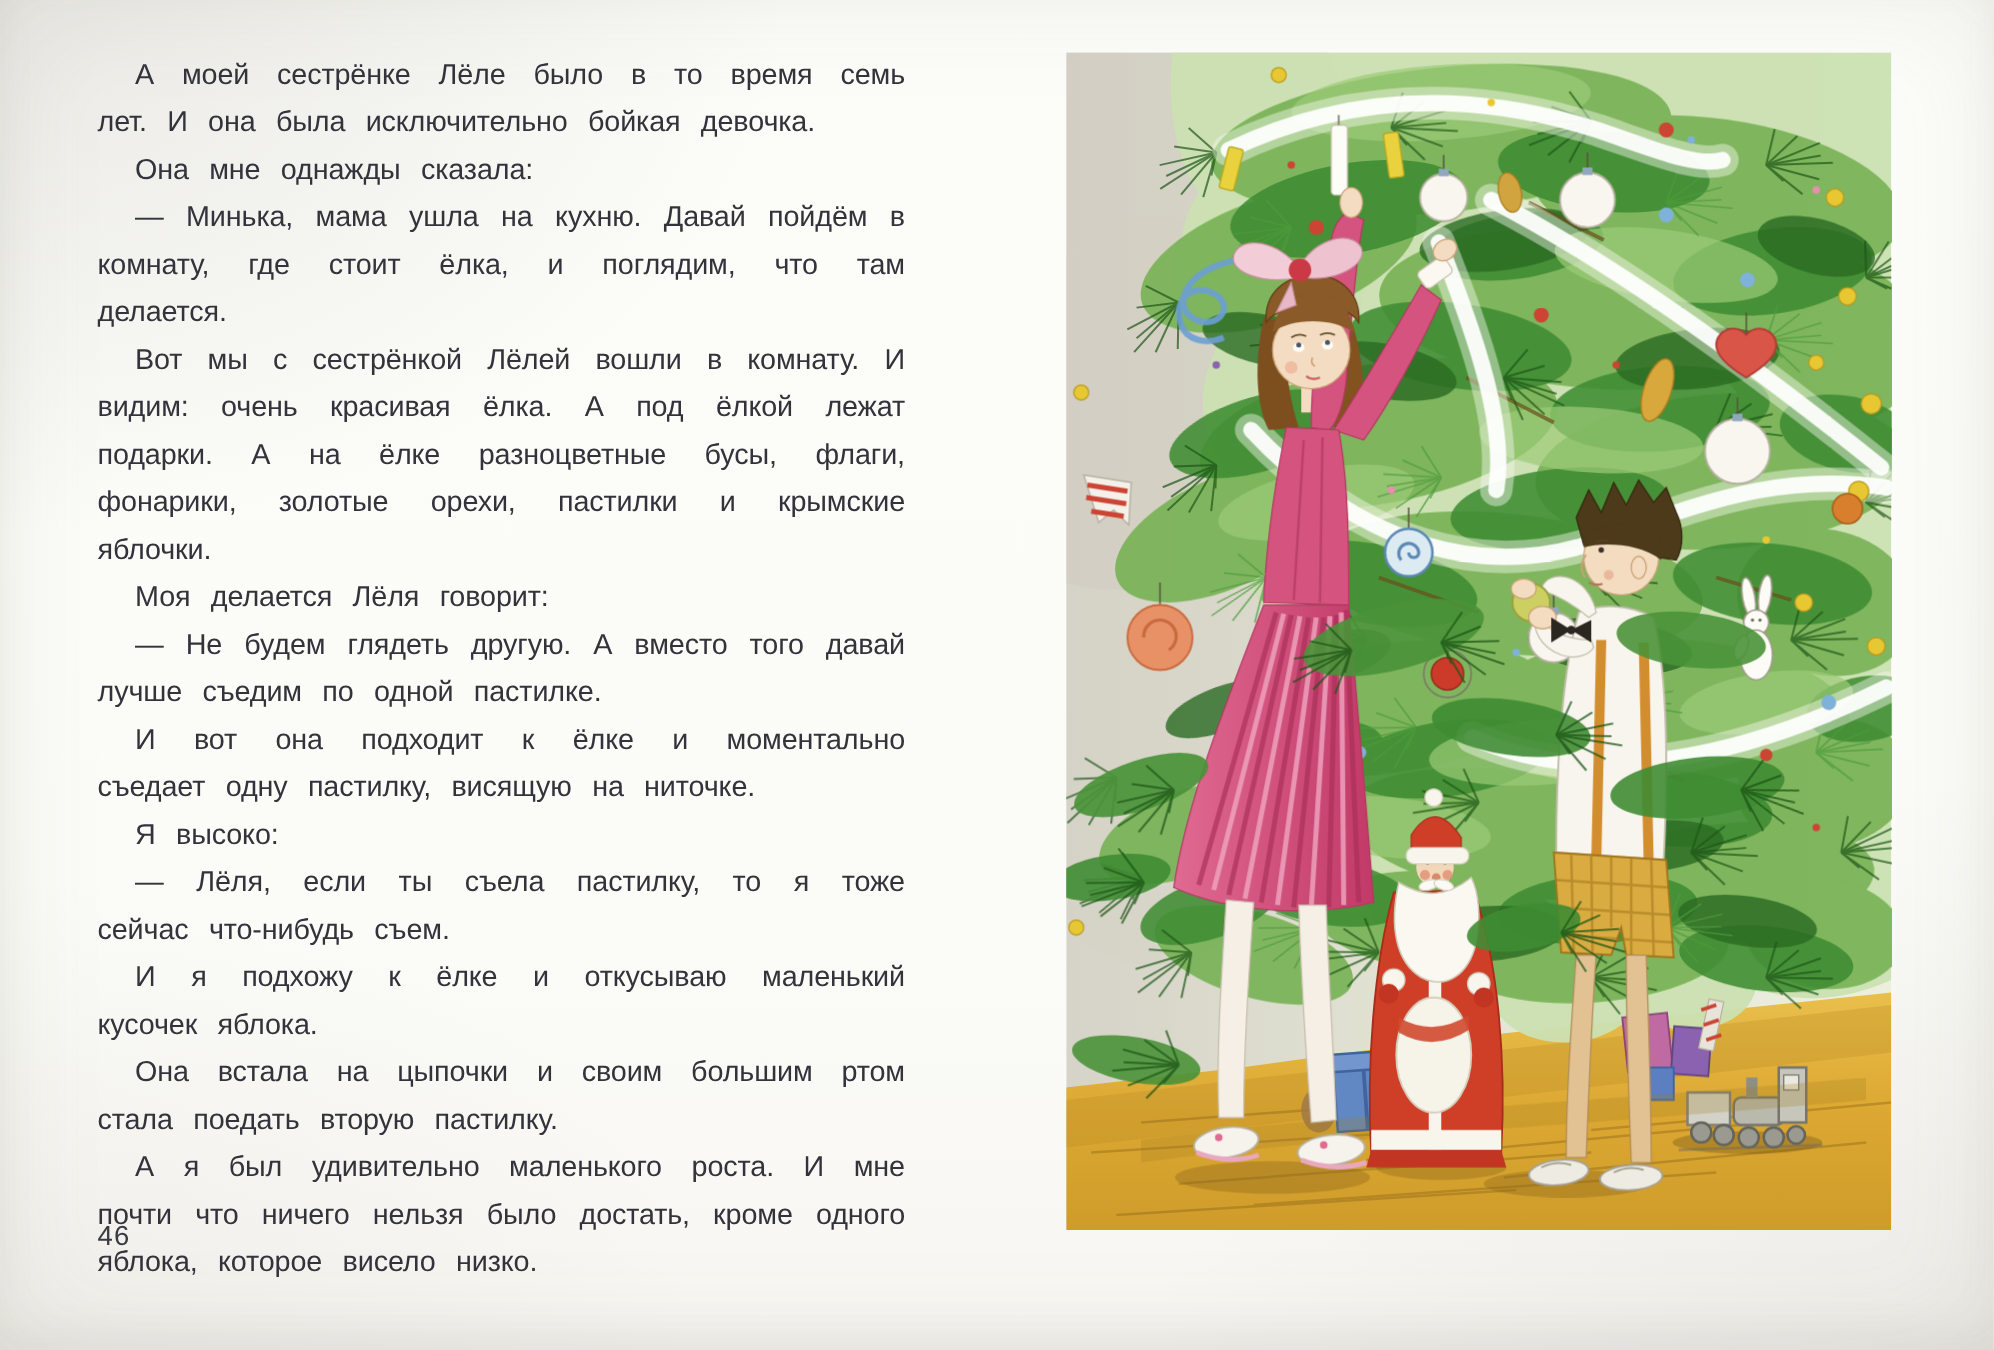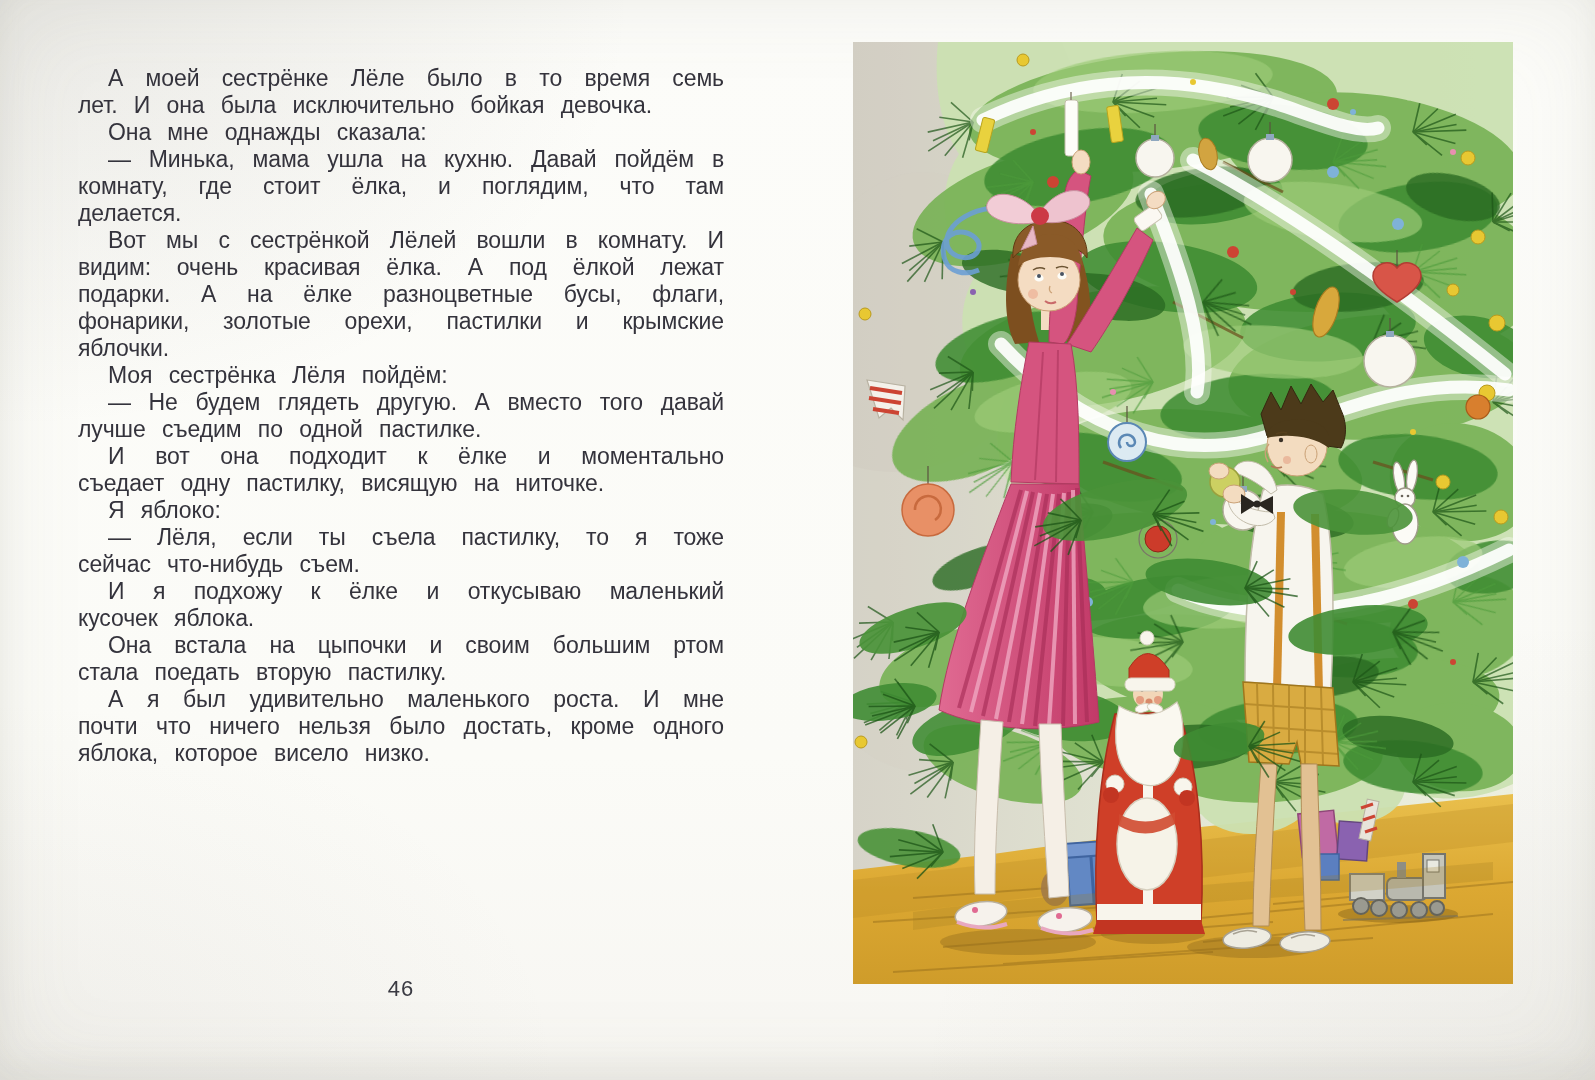--- a/index.html
+++ b/index.html
@@ -11,49 +11,49 @@
   .page{
     position:absolute;inset:0;
     background:
       radial-gradient(ellipse at 0% 0%, rgba(140,136,126,.16), rgba(0,0,0,0) 28%),
       radial-gradient(ellipse at 100% 100%, rgba(140,136,126,.10), rgba(0,0,0,0) 30%),
       radial-gradient(ellipse at 0% 100%, rgba(140,136,126,.08), rgba(0,0,0,0) 25%),
       linear-gradient(180deg,#fcfcf9 0%,#fbfbf7 70%,#f7f6f2 100%);
     box-shadow: inset 0 0 90px rgba(120,115,100,.10), inset 0 -14px 30px rgba(120,115,100,.08);
   }
   .text-col{
-    position:absolute;left:78px;top:65px;width:646px;
-    font-size:23px;line-height:27px;color:#34333c;
+    position:absolute;left:78px;top:40px;width:646px;
+    font-size:23px;line-height:38px;color:#34333c;
     text-align:justify;word-spacing:10px;letter-spacing:-0.1px;
     hyphens:auto;
   }
   .text-col p{margin:0;text-indent:30px;}
   .page-number{
     position:absolute;left:78px;top:976px;width:646px;
-    text-align:center;font-size:22px;color:#3a3a42;letter-spacing:1px;
+    font-size:22px;color:#3a3a42;letter-spacing:1px;
   }
   .illus{
     position:absolute;left:853px;top:42px;width:660px;height:942px;
   }
   svg{display:block;}
 </style>
 </head>
 <body>
 
 <div class="page">
 
   <div class="text-col">
     <p>А моей сестрёнке Лёле было в то время семь лет. И она была исключительно бойкая девочка.</p>
     <p>Она мне однажды сказала:</p>
     <p>— Минька, мама ушла на кухню. Давай пойдём в комнату, где стоит ёлка, и поглядим, что там делается.</p>
     <p>Вот мы с сестрёнкой Лёлей вошли в комнату. И видим: очень красивая ёлка. А под ёлкой лежат подарки. А на ёлке разноцветные бусы, флаги, фонарики, золотые орехи, пастилки и крымские яблочки.</p>
-    <p>Моя сестрёнка Лёля пойдём:</p>
+    <p>Моя делается Лёля говорит:</p>
     <p>— Не будем глядеть другую. А вместо того давай лучше съедим по одной пастилке.</p>
     <p>И вот она подходит к ёлке и моментально съедает одну пастилку, висящую на ниточке.</p>
-    <p>Я яблоко:</p>
+    <p>Я высоко:</p>
     <p>— Лёля, если ты съела пастилку, то я тоже сейчас что-нибудь съем.</p>
     <p>И я подхожу к ёлке и откусываю маленький кусочек яблока.</p>
     <p>Она встала на цыпочки и своим большим ртом стала поедать вторую пастилку.</p>
     <p>А я был удивительно маленького роста. И мне почти что ничего нельзя было достать, кроме одного яблока, которое висело низко.</p>
   </div>
 
   <div class="page-number">46</div>
 
   <div class="illus">
   <svg viewBox="0 0 660 942" width="660" height="942" xmlns="http://www.w3.org/2000/svg">

